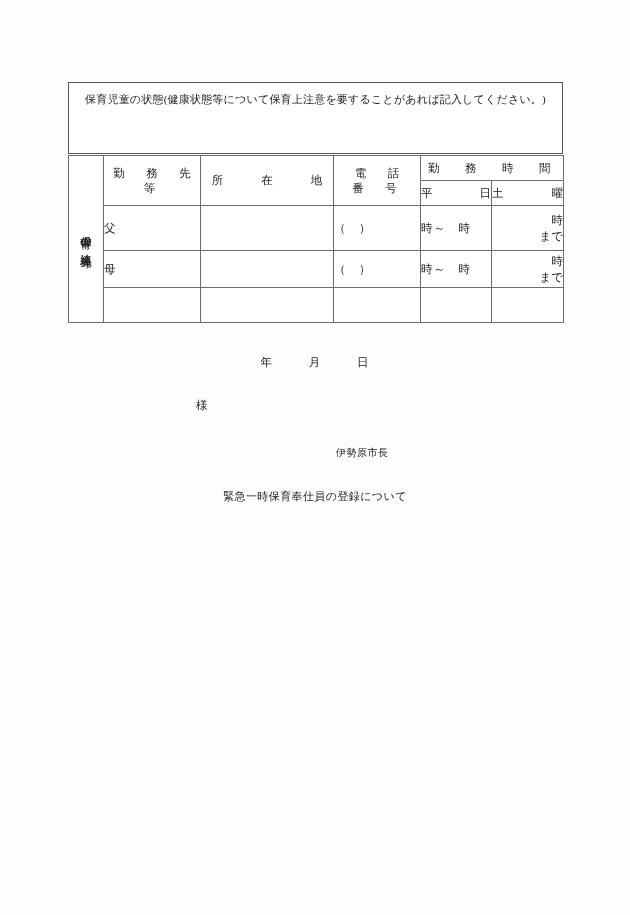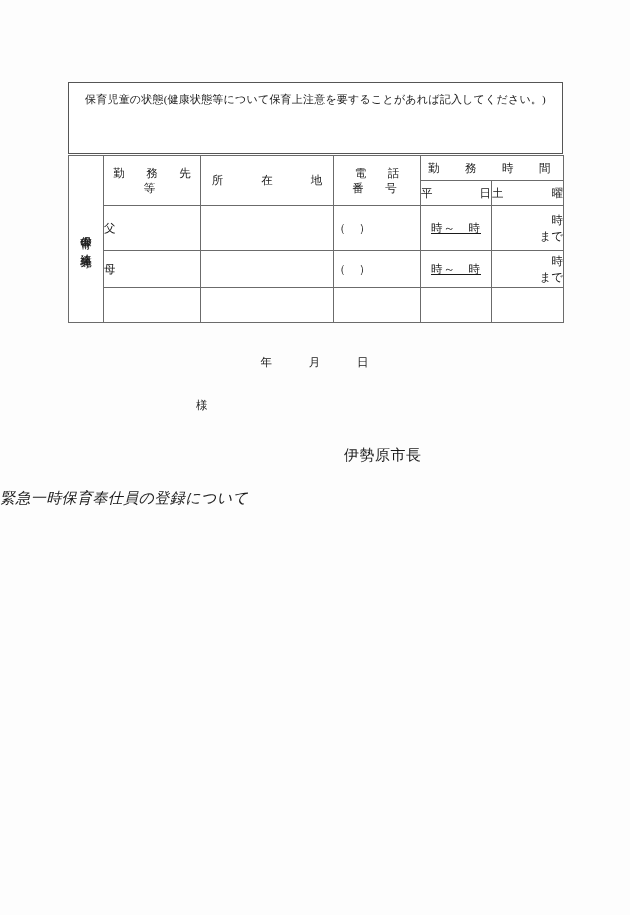--- a/index.html
+++ b/index.html
@@ -121,24 +121,23 @@
     padding: 4px 0 0 5px;
     font-size: 11.5px;
   }
   .cell-tel {
     text-align: left;
     padding-left: 6px;
     font-size: 11.5px;
     letter-spacing: 1px;
   }
   .cell-weekday {
-    text-align: center;
-    font-size: 11.5px;
-    letter-spacing: 1px;
-    text-decoration: underline;
+    text-align: left;
+    font-size: 11.5px;
+    letter-spacing: 1px;
   }
   .cell-sat {
     text-align: right;
     padding-right: 6px;
     font-size: 11.5px;
     line-height: 1.4;
   }
   .cell-sat .l1, .cell-sat .l2 { display: block; }
 
   
@@ -158,34 +157,34 @@
 
   .addressee {
     position: absolute;
     left: 196px;
     top: 398px;
     font-size: 11.5px;
   }
 
   .issuer {
     position: absolute;
-    left: 344px;
+    left: 336px;
     top: 446px;
-    font-size: 15px;
+    font-size: 10px;
     letter-spacing: 0.5px;
   }
 
   .doc-title {
     position: absolute;
     left: 0;
     top: 489px;
     width: 630px;
-    font-size: 15px;
+    text-align: center;
+    font-size: 11px;
     letter-spacing: 0.4px;
-    font-style: italic;
   }
 
   .body-text {
     position: absolute;
     left: 68px;
     top: 529px;
     width: 497px;
     font-size: 11.5px;
     line-height: 1.95;
     text-align: justify;

